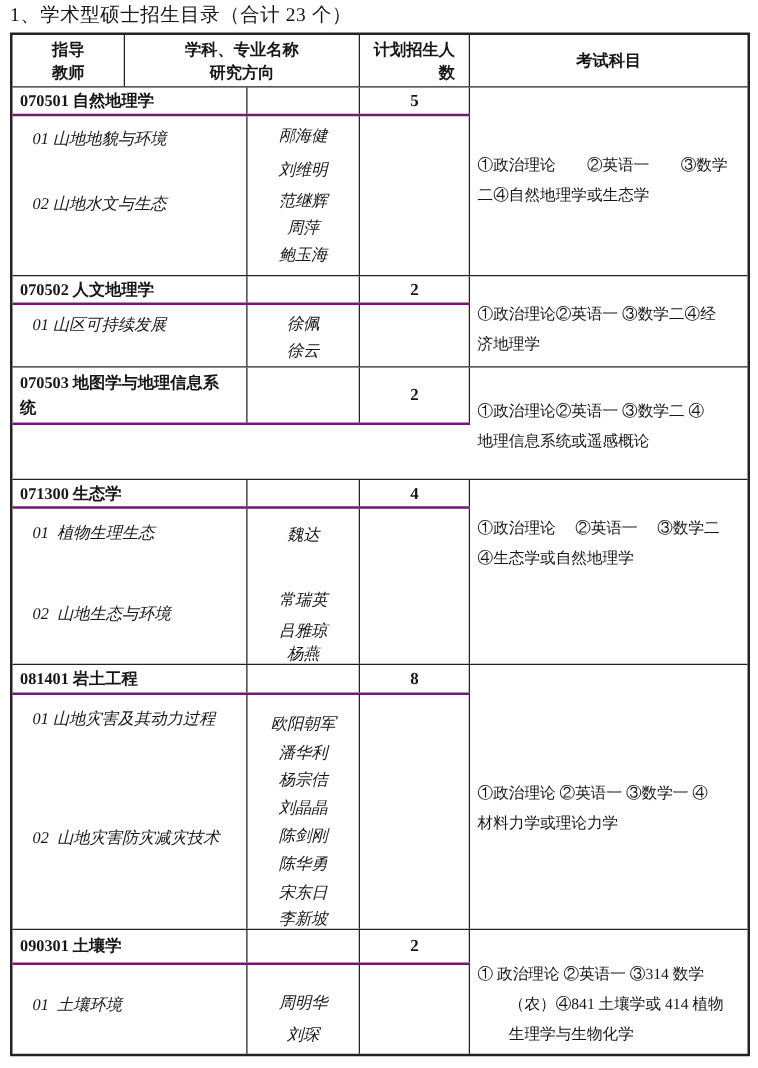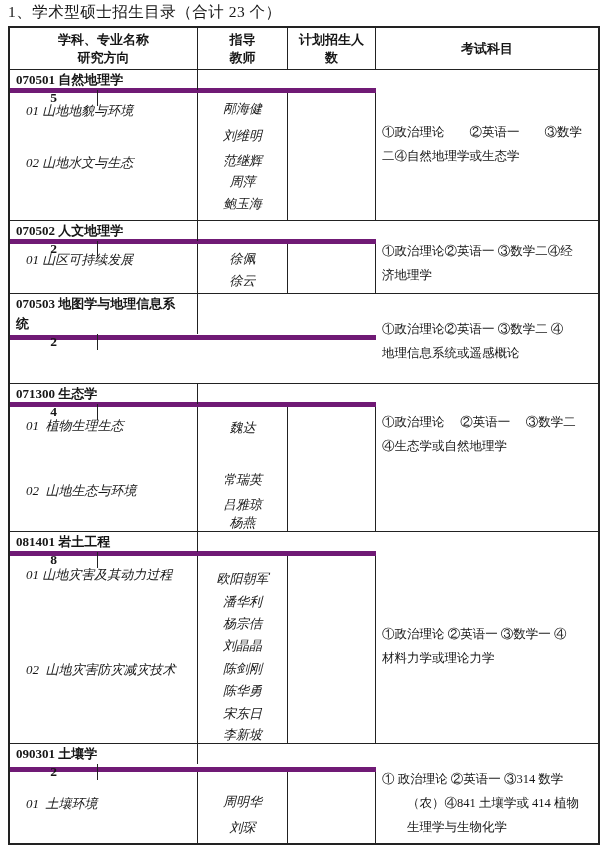--- a/index.html
+++ b/index.html
@@ -18,26 +18,26 @@
     border:2px solid #222;box-sizing:border-box;background:#fff;
   }
   .hrow{display:flex;height:42px;border-bottom:1px solid #222;box-sizing:border-box;}
   .hcell{
     display:flex;align-items:center;justify-content:center;text-align:center;
     font-weight:bold;font-size:13px;line-height:18px;white-space:pre-wrap;
     box-sizing:border-box;
   }
   .hc1{width:188px;border-right:1px solid #222;}
   .hc2{width:90px;border-right:1px solid #222;}
-  .hc3{width:88px;border-right:1px solid #222;}
+  .hc3{width:88px;border-right:1px solid #222;text-align:right;}
   .hc4{flex:1;}
   .section{display:flex;box-sizing:border-box;}
   .section + .section{border-top:1px solid #222;}
   .sec-left{width:366px;display:flex;flex-direction:column;box-sizing:border-box;}
-  .trow{display:flex;border-bottom:5px solid #701a75;box-sizing:border-box;flex-direction:column;}
+  .trow{display:flex;border-bottom:2px solid #701a75;box-sizing:border-box;}
   .tcell{box-sizing:border-box;}
   .tc1{
     width:188px;border-right:1px solid #222;display:flex;align-items:center;
     padding-left:6px;font-weight:bold;font-size:13px;line-height:20px;white-space:pre-wrap;
   }
   .tc2{width:90px;border-right:1px solid #222;}
   .tc3{
     width:88px;border-right:1px solid #222;display:flex;align-items:center;
     justify-content:center;font-weight:bold;font-size:13.5px;
   }
@@ -62,24 +62,24 @@
 </head>
 <body>
 
 <div class="page">
 
   <div class="doc-title">1、学术型硕士招生目录（合计 23 个）</div>
 
   <div class="tbl">
 
     <div class="hrow">
+      <div class="hcell hc2">指导
+教师</div>
       <div class="hcell hc1">学科、专业名称
 研究方向</div>
-      <div class="hcell hc2">指导
-教师</div>
       <div class="hcell hc3">计划招生人
 数</div>
       <div class="hcell hc4">考试科目</div>
     </div>
 
     <div class="section" style="height:150px">
       <div class="sec-left">
         <div class="trow" style="height:23px">
           <div class="tcell tc1">070501 自然地理学</div>
           <div class="tcell tc2"></div>

